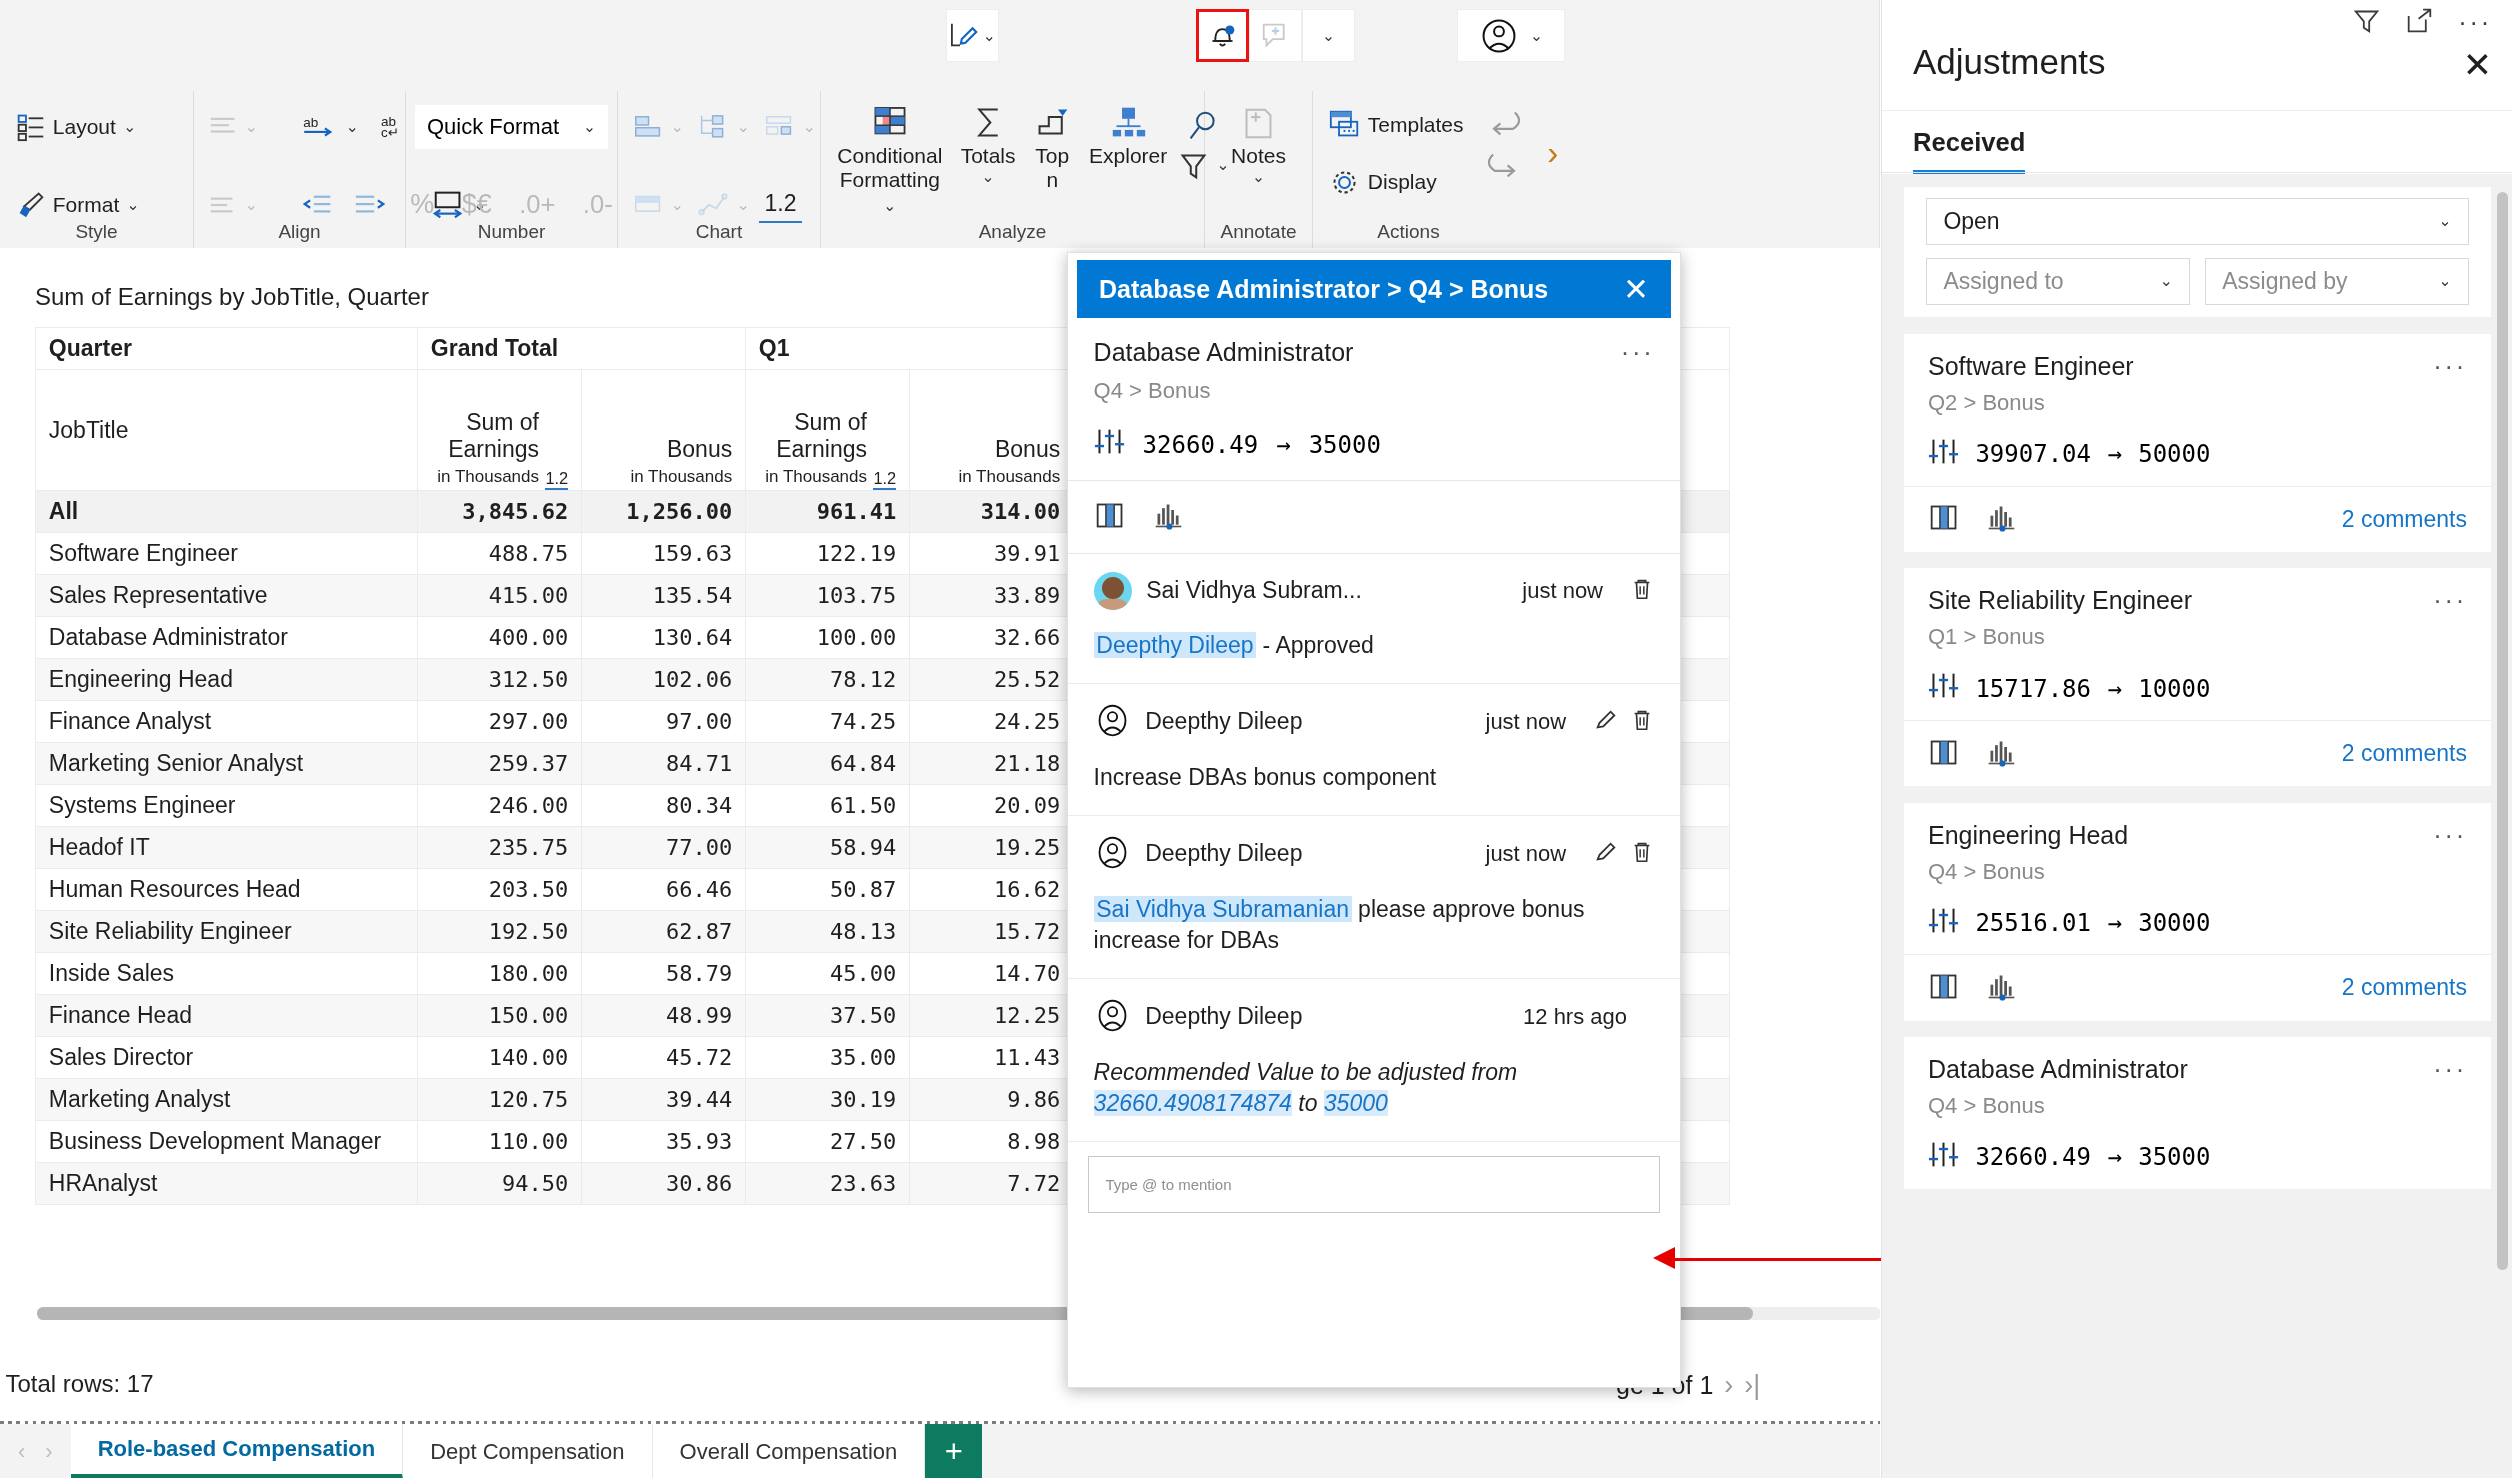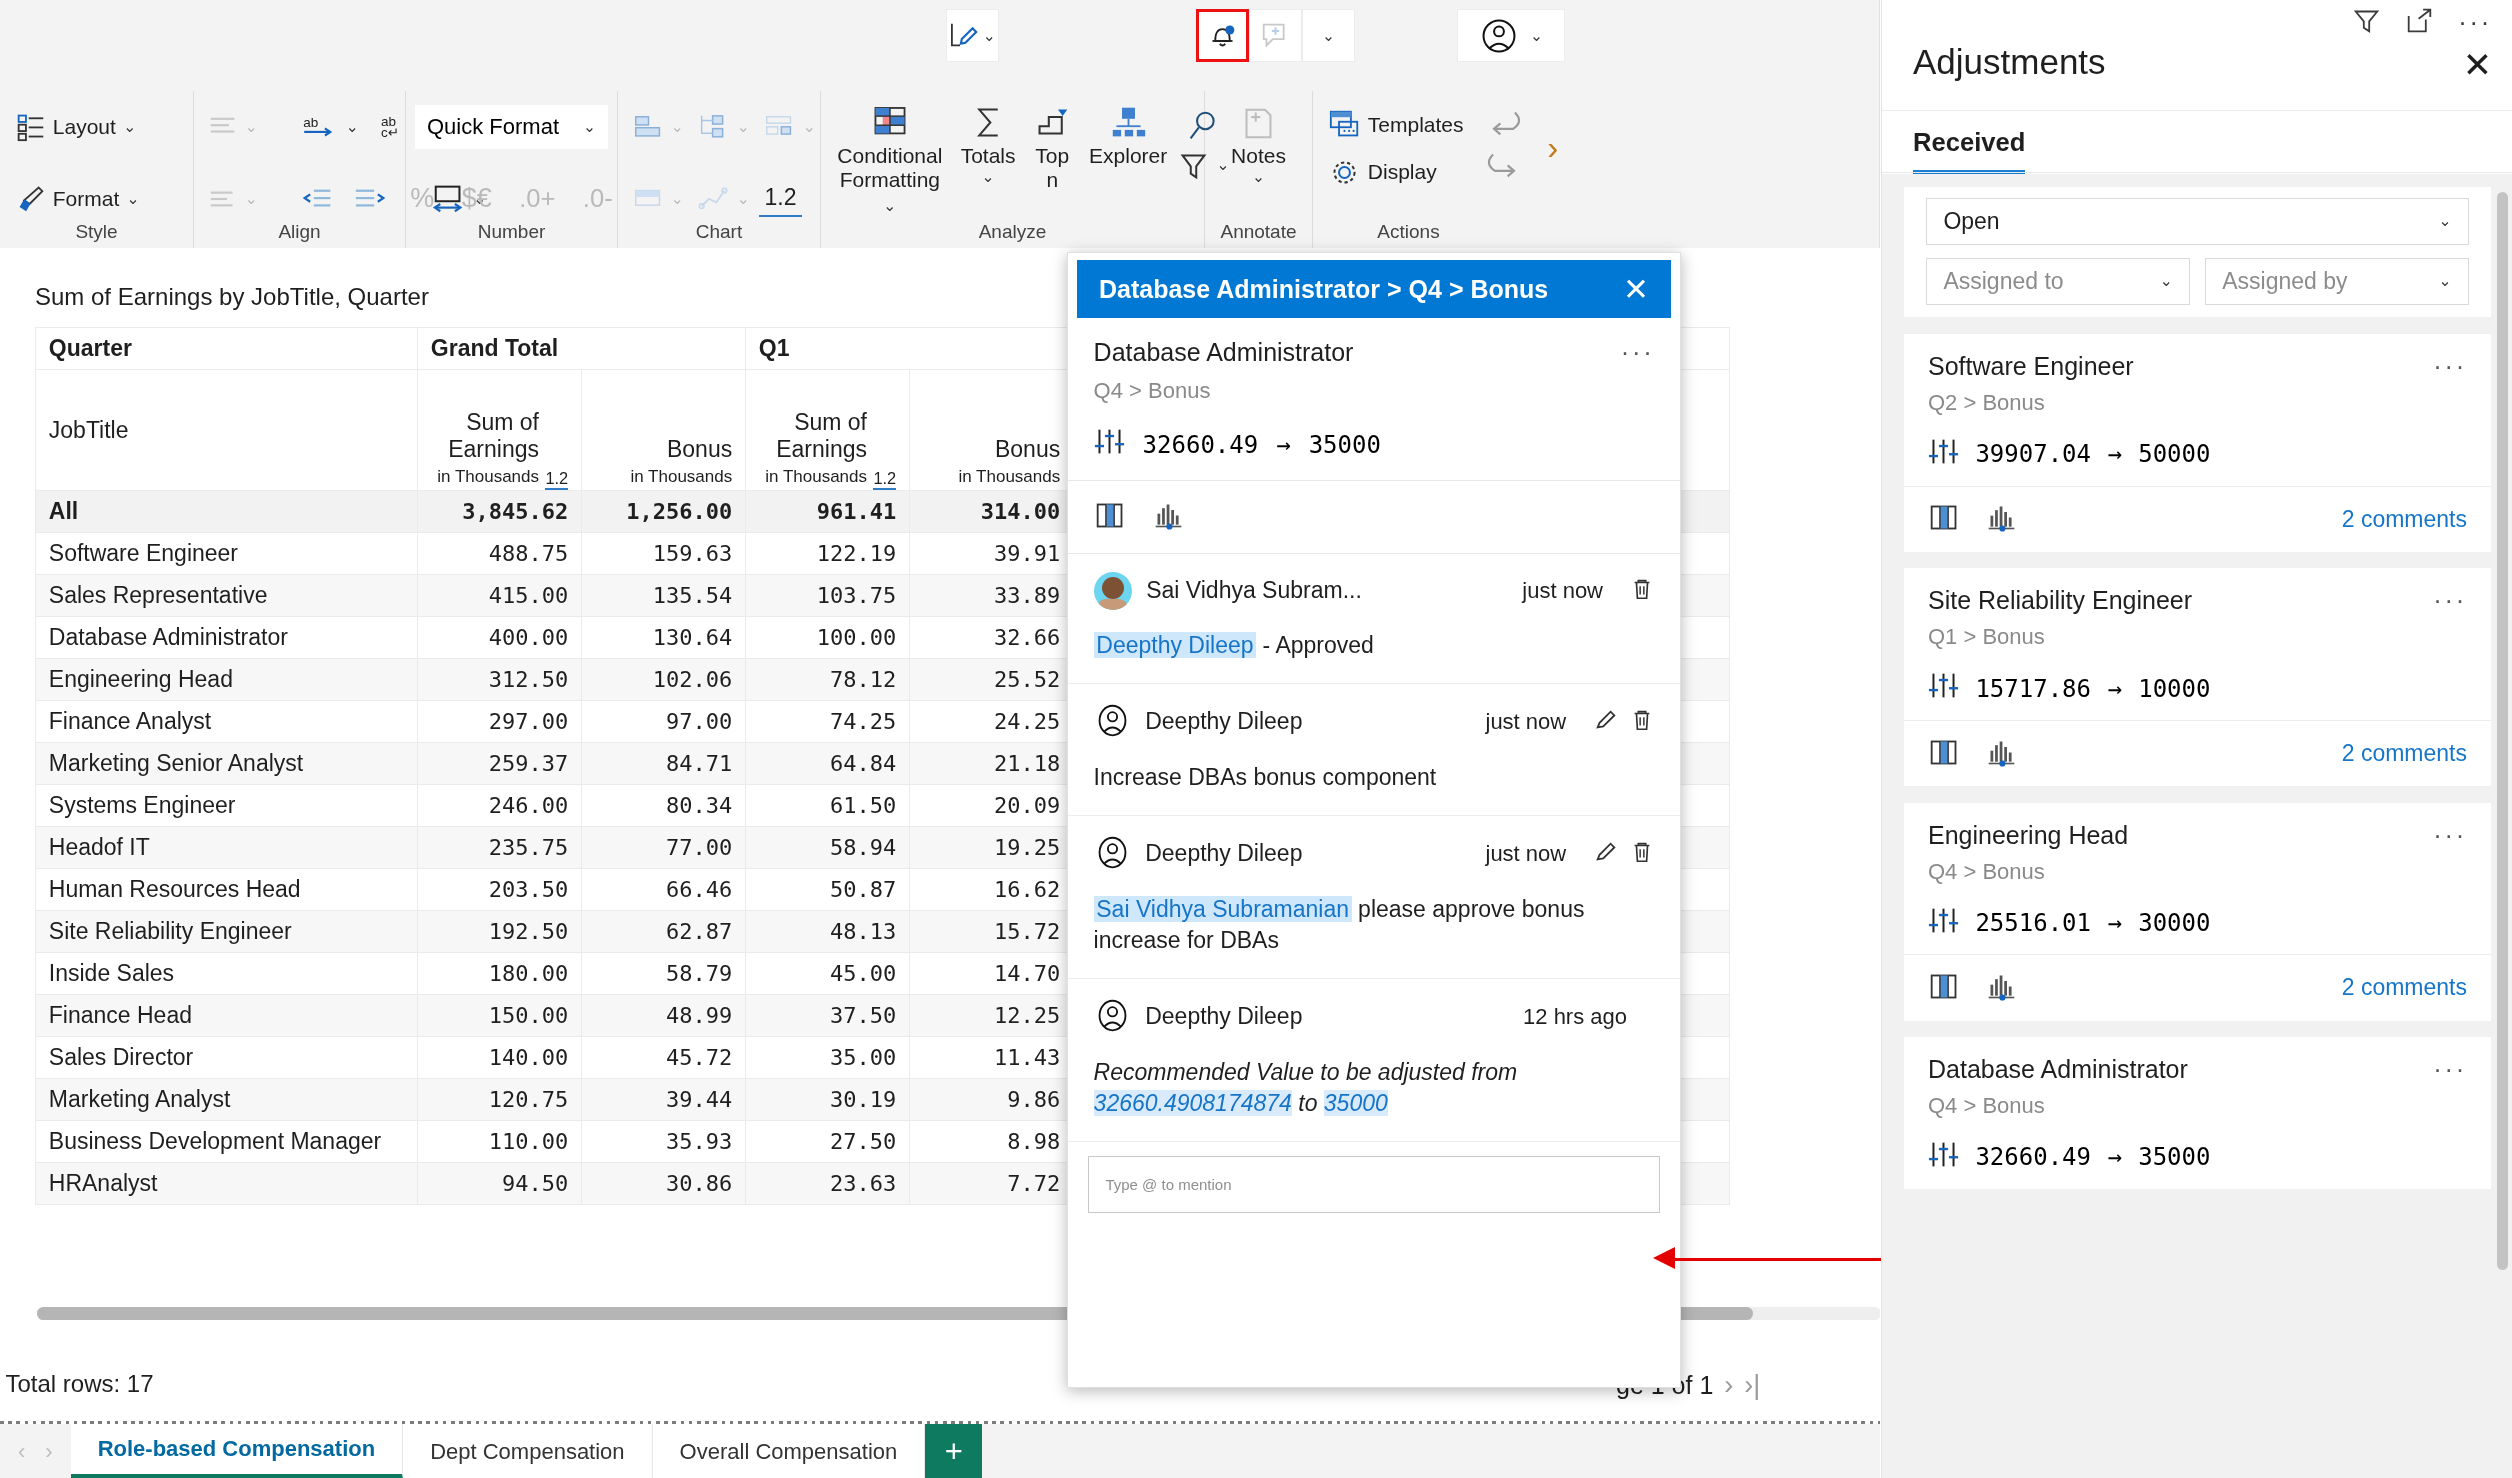--- a/index.html
+++ b/index.html
@@ -15,21 +15,21 @@
   .ribbon { position:absolute; left:0; top:0; width:1880px; height:248px; background:#f3f3f3; border-right:0.9px solid #e1e1e1;}
   .ribbon-tabs { position:absolute; left:33px; top:20px; display:flex; gap:40px; align-items:flex-end; }
   .rtab { font-size:27px; color:#2b2b2b; padding-bottom:9px; cursor:pointer; }
   .rtab.active { color:#0b60b0; font-weight:bold; border-bottom:4.6px solid #1a7fd4; }
   .ribbon-body { position:absolute; left:0; top:91px; width:1880px; height:157px; display:flex; }
 
   .grp { position:relative; height:157px; display:flex; flex-direction:column; justify-content:flex-start;
          border-right:0.9px solid #dcdcdc; padding:7.3px 9px 0 9px; }
   .grp:last-child { border-right:none; }
   .grp-title { position:absolute; bottom:5.5px; left:0; width:100%; text-align:center; font-size:19px; color:#444; }
-  .grp-rows { display:flex; flex-direction:column; gap:15px; }
+  .grp-rows { display:flex; flex-direction:column; gap:21px; }
   .grp-row { display:flex; align-items:center; gap:9px; height:57px; }
 
   .btn { display:flex; align-items:center; gap:7.3px; font-size:21px; color:#1f1f1f; padding:3.7px 5.5px; cursor:pointer; white-space:nowrap; }
   .btn.dim { color:#b9b9b9; }
   .vsep { width:0.9px; height:49px; background:#dcdcdc; margin:0 7.3px; }
   .chev { font-size:15.5px; color:#333; }
   .chev.dim { color:#b9b9b9; }
 
   .ico { display:inline-flex; align-items:center; justify-content:center; }
 
@@ -476,21 +476,21 @@
               </svg>
           </span>
           <span class="lbl">Notes</span>
           <span class="chev">⌄</span>
         </div>
         <div class="grp-title">Annotate</div>
       </div>
 
       <div class="grp" style="width:301px">
         <div style="display:flex; gap:14.6px; padding-top:7.3px;">
-          <div style="display:flex; flex-direction:column; gap:9px;">
+          <div style="display:flex; flex-direction:column; gap:19px;">
             <div class="btn">
               <span class="ico">
                 <svg width="33" height="31" viewBox="0 0 36 34">
                     <rect x="3" y="3" width="22" height="17" fill="none" stroke="#1565c0" stroke-width="2"></rect>
                     <rect x="3" y="3" width="22" height="6" fill="#4e8fd4"></rect>
                     <rect x="12" y="14" width="20" height="15" fill="none" stroke="#1565c0" stroke-width="2"></rect>
                     <circle cx="18" cy="24" r="1.2" fill="#1565c0"></circle>
                     <circle cx="23" cy="24" r="1.2" fill="#1565c0"></circle>
                     <circle cx="28" cy="24" r="1.2" fill="#1565c0"></circle>
                   </svg>

